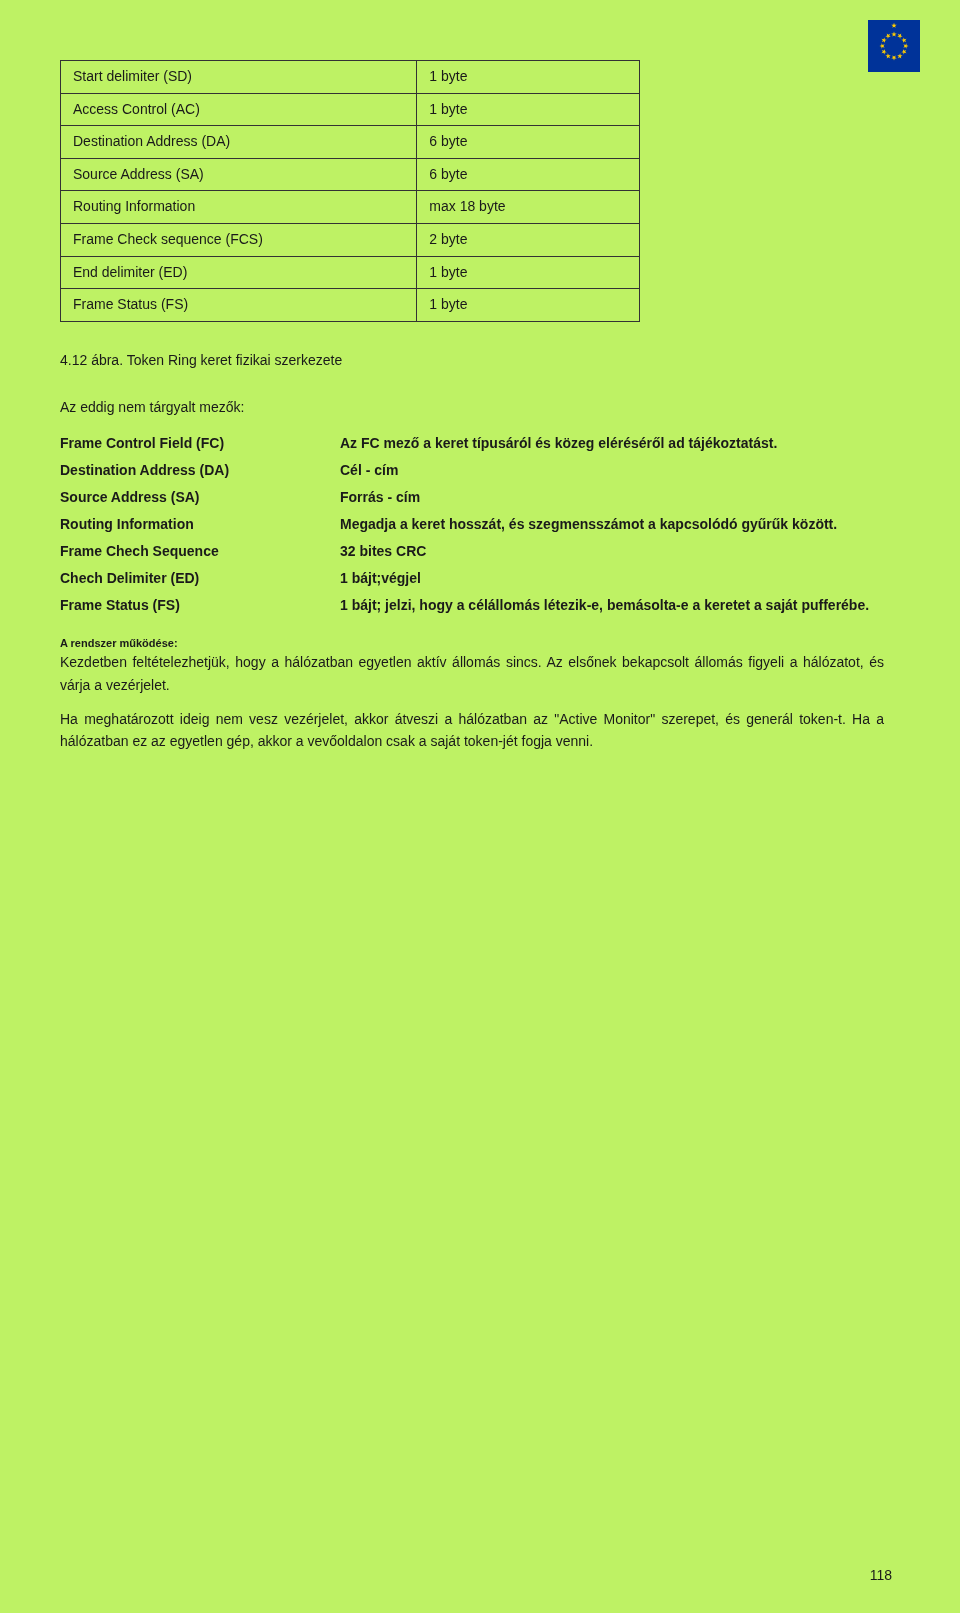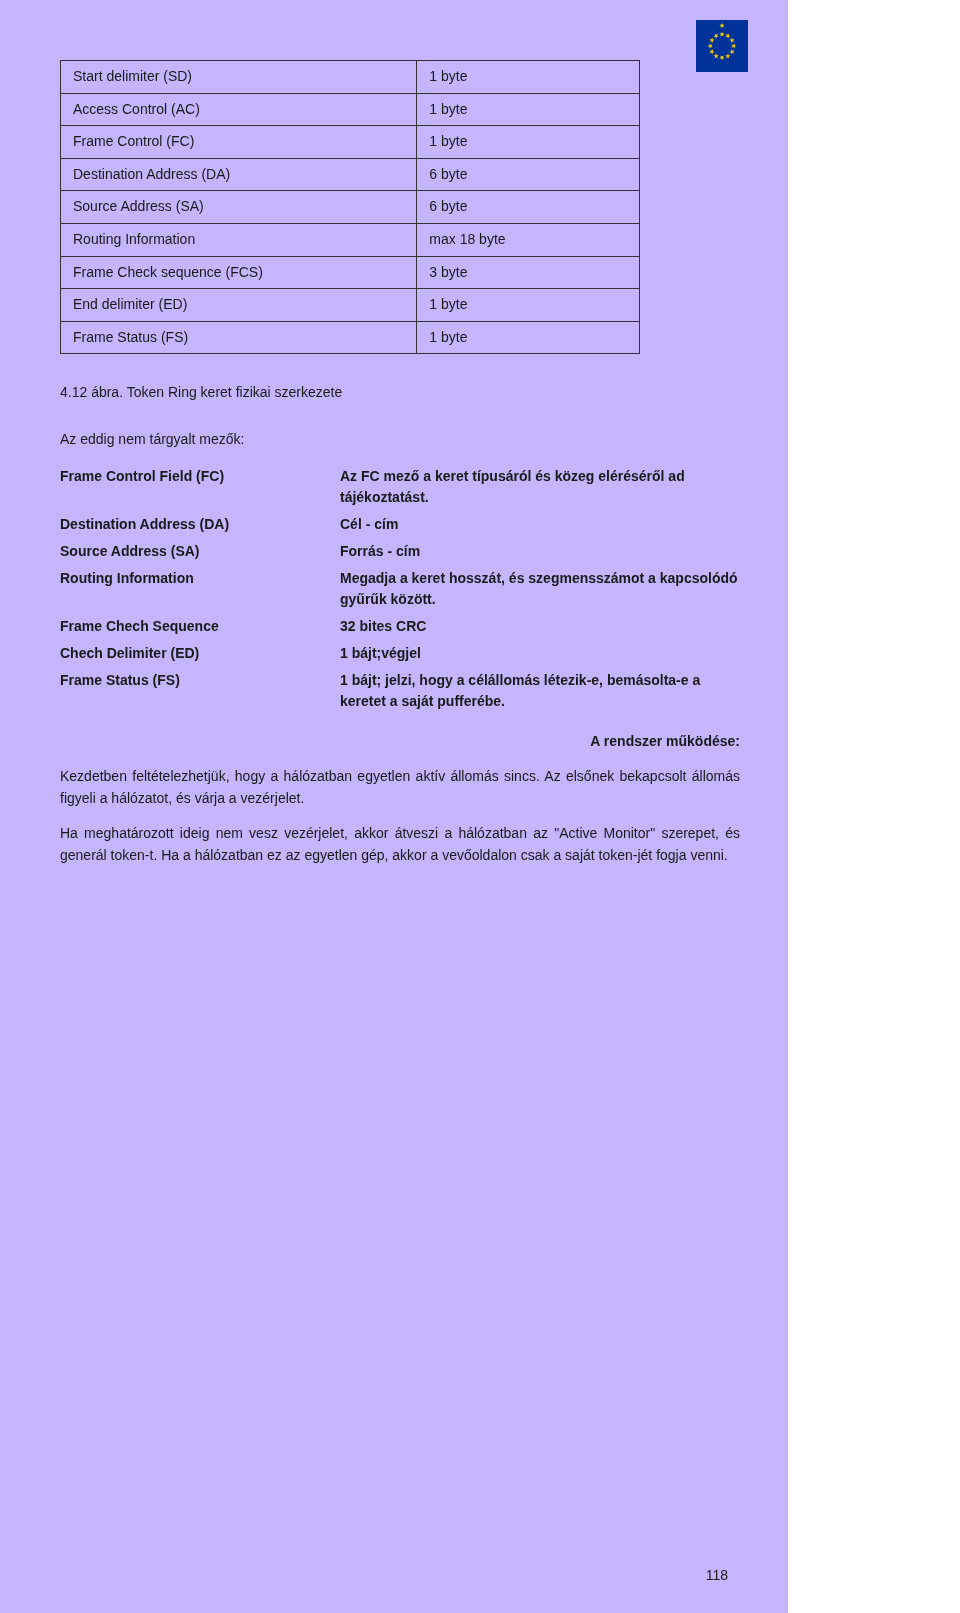--- a/index.html
+++ b/index.html
@@ -12,24 +12,24 @@
       background: #ffffff;
       font-family: Arial, sans-serif;
       font-size: 14px;
       color: #1a1a1a;
       width: 960px;
       min-height: 1613px;
       position: relative;
     }
 
     .page-container {
-      width: 788px;
+      width: 960px;
       min-height: 1613px;
-      background: #c4b5fd;
-      padding: 40px 48px 60px 60px;
+      background: #bef264;
+      padding: 40px 76px 60px 60px;
       position: relative;
     }
 
     .eu-logo {
       position: absolute;
       top: 20px;
       right: 40px;
       width: 52px;
       height: 52px;
     }
@@ -91,40 +91,39 @@
       width: 280px;
       padding-right: 20px;
     }
 
     .desc-table .def-col {
       width: auto;
     }
 
     
     .section-heading {
-      font-size: 14px;
+      font-size: 11px;
       font-weight: bold;
       margin-top: 18px;
-      margin-bottom: 16px;
-      text-align: right;
+      margin-bottom: 2px;
     }
 
     
     .body-text {
       font-size: 14px;
       line-height: 1.6;
       margin-bottom: 12px;
       text-align: justify;
     }
 
     
     .page-number {
       position: absolute;
       bottom: 30px;
-      right: 60px;
+      right: 68px;
       font-size: 14px;
       font-weight: normal;
     }
   </style>
 </head>
 <body>
 
 <div class="page-container">
 
   <div class="eu-logo">
@@ -157,38 +156,34 @@
     <tbody id="table-body">
     <tr>
       <td class="col-label">Start delimiter (SD)</td>
       <td class="col-value">1 byte</td>
     </tr>
         <tr>
       <td class="col-label">Access Control (AC)</td>
       <td class="col-value">1 byte</td>
     </tr>
         <tr>
-      <td class="col-label">Frame Control (FC)</td>
-      <td class="col-value">1 byte</td>
-    </tr>
-        <tr>
       <td class="col-label">Destination Address (DA)</td>
       <td class="col-value">6 byte</td>
     </tr>
         <tr>
       <td class="col-label">Source Address (SA)</td>
       <td class="col-value">6 byte</td>
     </tr>
         <tr>
       <td class="col-label">Routing Information</td>
       <td class="col-value">max 18 byte</td>
     </tr>
         <tr>
       <td class="col-label">Frame Check sequence (FCS)</td>
-      <td class="col-value">3 byte</td>
+      <td class="col-value">2 byte</td>
     </tr>
         <tr>
       <td class="col-label">End delimiter (ED)</td>
       <td class="col-value">1 byte</td>
     </tr>
         <tr>
       <td class="col-label">Frame Status (FS)</td>
       <td class="col-value">1 byte</td>
     </tr>
       </tbody>

